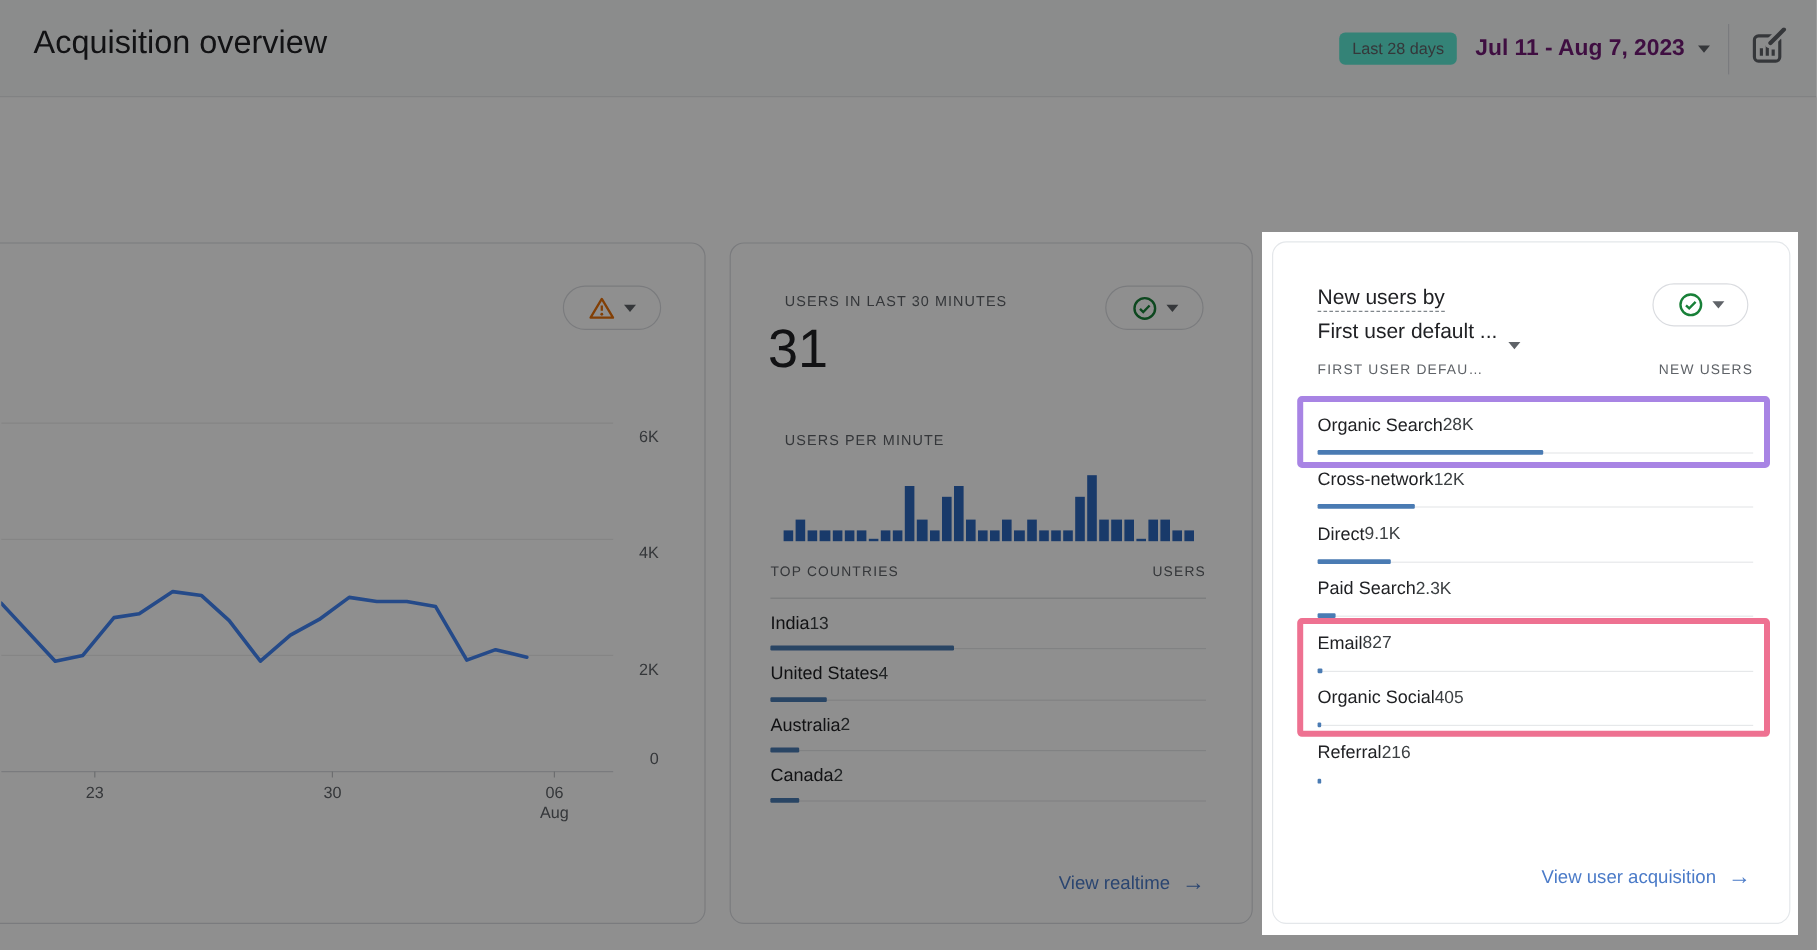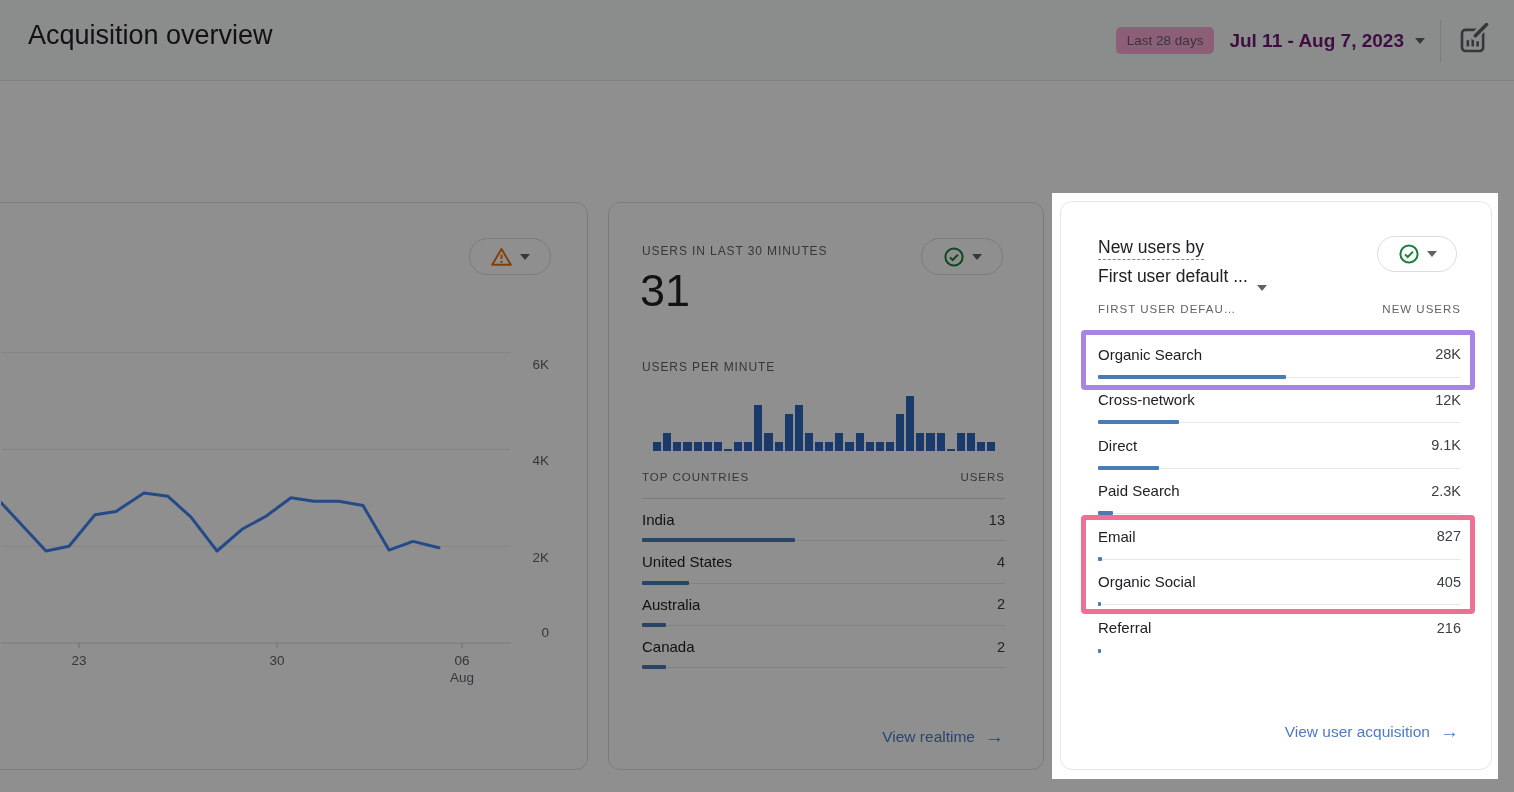--- a/index.html
+++ b/index.html
@@ -5,49 +5,49 @@
   * { margin:0; padding:0; box-sizing:border-box; }
   body { font-family:"Liberation Sans", sans-serif; background:#555; }
   .page { position:relative; width:1514px; height:792px; background:#ffffff; overflow:hidden;
           font-family:"Liberation Sans", sans-serif; }
 
   
   .hdr { position:absolute; left:0; top:0; width:1514px; height:81px; background:#f8f9fa;
          border-bottom:1px solid #e6e8ea; }
   .page-title { position:absolute; left:28px; top:20px; font-size:27px; font-weight:400; color:#202124; }
   .hdr-right { position:absolute; right:22px; top:0; height:81px; display:flex; align-items:center; gap:15px; }
-  .range-chip { background:#f9a8d4; border-radius:5px; padding:6px 11px; font-size:13.5px; color:#5f6368; }
+  .range-chip { background:#5eead4; border-radius:5px; padding:6px 11px; font-size:13.5px; color:#5f6368; }
   .date-btn { display:flex; align-items:center; gap:11px; background:none; border:none; cursor:pointer;
               font-family:inherit; font-size:19px; font-weight:700; color:#701a75; }
   .caret { width:0; height:0; border-left:5.5px solid transparent; border-right:5.5px solid transparent;
            border-top:6.5px solid #5f6368; display:inline-block; }
   .vdiv { width:1px; height:42px; background:#dadce0; }
   .icon-btn { background:none; border:none; cursor:pointer; padding:2px; }
 
   
   .card { position:absolute; background:#ffffff; border:1px solid #dadce0; border-radius:12px; }
   .card-left  { left:-212px; top:202px; width:800px; height:568px; }
   .card-mid   { left:608px;  top:202px; width:436px; height:568px; }
   .card-right { left:1060px; top:201px; width:432px; height:569px; border-color:#e4e7ea; }
 
   .pill { position:absolute; display:flex; align-items:center; justify-content:center; gap:7px;
           width:82px; height:37px; background:#fff; border:1px solid #dadce0; border-radius:19px; cursor:pointer; }
 
-  .scorecard-label { position:absolute; font-size:12px; font-weight:500; letter-spacing:.9px; color:#5f6368; }
+  .scorecard-label { position:absolute; font-size:12px; font-weight:500; letter-spacing:.9px; color:#5f6368;margin-left:12px; }
   .big-number { position:absolute; font-size:45px; font-weight:400; color:#202124; }
 
   .minute-bars { position:absolute; left:44px; top:190px; width:342px; height:58px;
                  display:flex; align-items:flex-end; gap:2px; }
   .minute-bars > div { flex:1; }
 
   .tbl-head { position:absolute; display:flex; justify-content:space-between;
               font-size:11.5px; font-weight:500; letter-spacing:1px; color:#5f6368;
               border-bottom:1px solid #d7dadd; }
   .rows { position:absolute; }
-  .d-row { position:relative; display:flex; justify-content:space-between; align-items:center;
+  .d-row { position:relative; display:flex; align-items:center;
            border-bottom:1px solid #e6e8ea; }
   .d-row .r-label { font-size:15px; color:#202124; }
   .d-row .r-value { font-size:14.5px; color:#3c4043; }
   .d-row .r-bar { position:absolute; left:0; bottom:-2px; height:4px; border-radius:1px; }
 
   .link { position:absolute; display:flex; align-items:center; gap:10px; cursor:pointer;
           font-size:15.5px; font-weight:500; text-decoration:none; }
   .link .arr { font-size:19px; font-weight:400; }
 
   .nu-title { position:absolute; left:37px; top:31px; font-size:17.5px; color:#202124; line-height:29px; }

